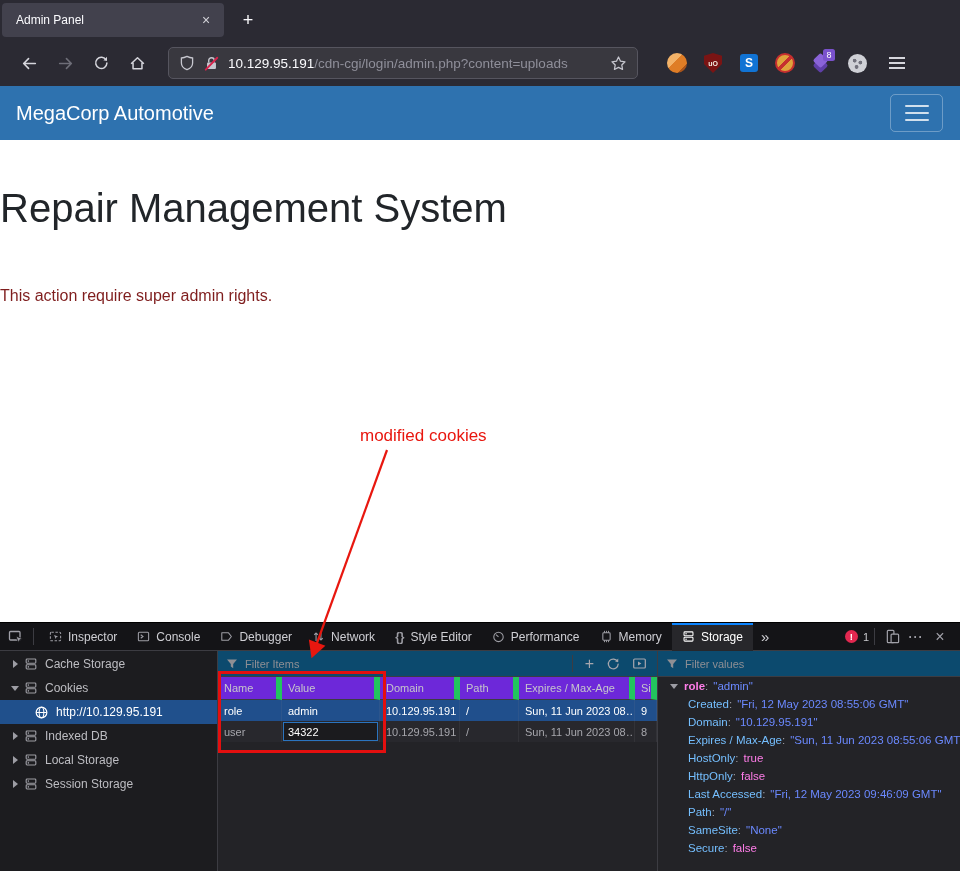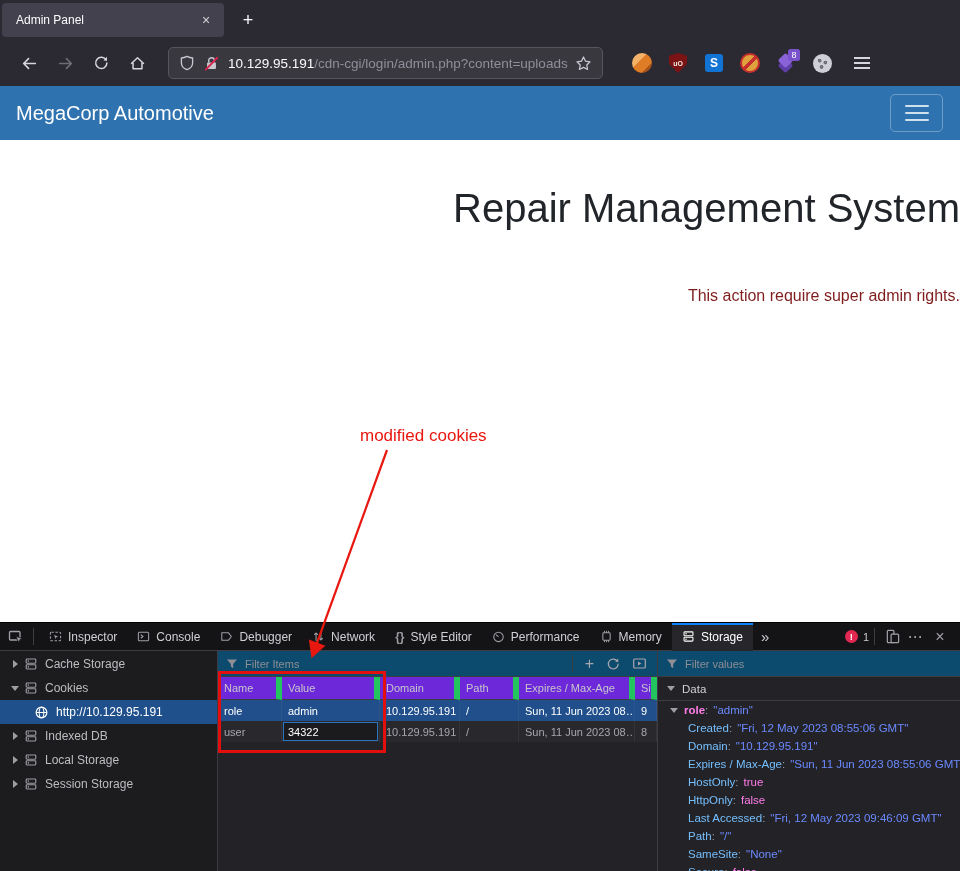--- a/index.html
+++ b/index.html
@@ -18,21 +18,21 @@
   .tab-title { flex:1; white-space:nowrap; overflow:hidden; }
   .tab-close { width:20px; height:20px; display:flex; align-items:center; justify-content:center;
                color:#d2d2d8; font-size:14px; border-radius:3px; }
   .newtab { width:28px; height:28px; margin-left:10px; display:flex; align-items:center; justify-content:center;
             color:#fbfbfe; font-size:18px; font-weight:300; border-radius:4px; }
   .navrow { height:46px; display:flex; align-items:center; padding:0 16px 0 14px; }
   .navbtn { width:30px; height:30px; display:flex; align-items:center; justify-content:center;
             color:#d6d6dd; border-radius:4px; flex:0 0 auto; }
   .navbtn + .navbtn { margin-left:6px; }
   .navbtn.dim { color:#6e6e78; }
-  .urlbar { margin-left:16px; width:435px; height:32px; background:#39383f; border:1px solid #56555f;
+  .urlbar { margin-left:16px; width:470px; height:32px; background:#39383f; border:1px solid #56555f;
             border-radius:5px; display:flex; align-items:center; padding:0 10px; flex:0 0 auto; }
   .urlbar .sep-gap { width:8px; }
   .url-text { flex:1; font-size:13.5px; color:#fbfbfe; white-space:nowrap; overflow:hidden; margin-left:8px; }
   .url-path { color:#8f8f9a; }
   .ext-row { display:flex; align-items:center; gap:14px; margin-left:28px; }
   .ext { width:22px; height:22px; position:relative; display:flex; align-items:center; justify-content:center; }
   .fox { width:20px; height:20px; border-radius:50%;
          background:linear-gradient(135deg,#f3b268 0 40%,#df7d26 40% 75%,#a9541a 75%); }
   .ubshield { width:18px; height:20px; background:#7a1414; display:flex; align-items:center; justify-content:center;
               color:#f2ece0; font-size:7px; font-weight:bold;
@@ -56,21 +56,21 @@
               align-items:center; justify-content:center; border-radius:4px; }
   .menu-btn i { width:16px; height:1.8px; background:#d6d6dd; }
 
   
   .site-nav { position:absolute; top:86px; left:0; width:960px; height:54px; background:#2e72af;
               display:flex; align-items:center; padding:0 16px; }
   .brand { color:#fff; font-size:20px; }
   .toggler { position:absolute; right:17px; top:8px; width:53px; height:38px; border:1px solid rgba(255,255,255,.3);
              border-radius:5px; display:flex; flex-direction:column; gap:4.5px; align-items:center; justify-content:center; }
   .toggler i { width:24px; height:2.5px; background:rgba(255,255,255,.78); border-radius:1px; }
-  .page { position:absolute; top:140px; left:0; width:960px; height:492px; background:#fff; text-align:right; }
+  .page { position:absolute; top:140px; left:0; width:960px; height:492px; background:#fff; text-align:left; }
   .page-title { margin-top:46px; font-size:40px; font-weight:400; color:#212529; }
   .page-msg { margin-top:56px; font-size:16px; color:#7f1d1d; }
 
   
   .annotation { position:absolute; left:360px; top:426px; font-size:17px; color:#e8170f; z-index:30; }
   .arrow-svg { position:absolute; left:290px; top:442px; z-index:30; pointer-events:none; }
   .red-box { position:absolute; left:218px; top:671px; width:168px; height:82px; border:3px solid #e30f0f; z-index:30; }
 
   
   .devtools { position:absolute; left:0; top:622px; width:960px; height:249px; background:#232327;
@@ -459,24 +459,20 @@
       <div class="mid-fill"></div>
     </div>
 
     <div class="dt-right">
       <div class="filter-row">
         <svg width="12" height="12" viewBox="0 0 12 12">
             <path d="M1 1.5h10L7.2 6v4.3L4.8 8.5V6z" fill="currentColor"></path>
           </svg>
         <input class="filter-input" placeholder="Filter values" style="">
       </div>
-      <div class="data-head">
-        <span class="tri-d"></span>
-        <span>Data</span>
-      </div>
       <div class="props">
         <div class="prop-row root">
           <span class="twrap">
               <span class="tri-d"></span>
             </span>
           <span class="pname">role</span>
             <span class="psep">:</span>
             <span class="pstr">"admin"</span>
         </div>
         <div class="prop-row">

